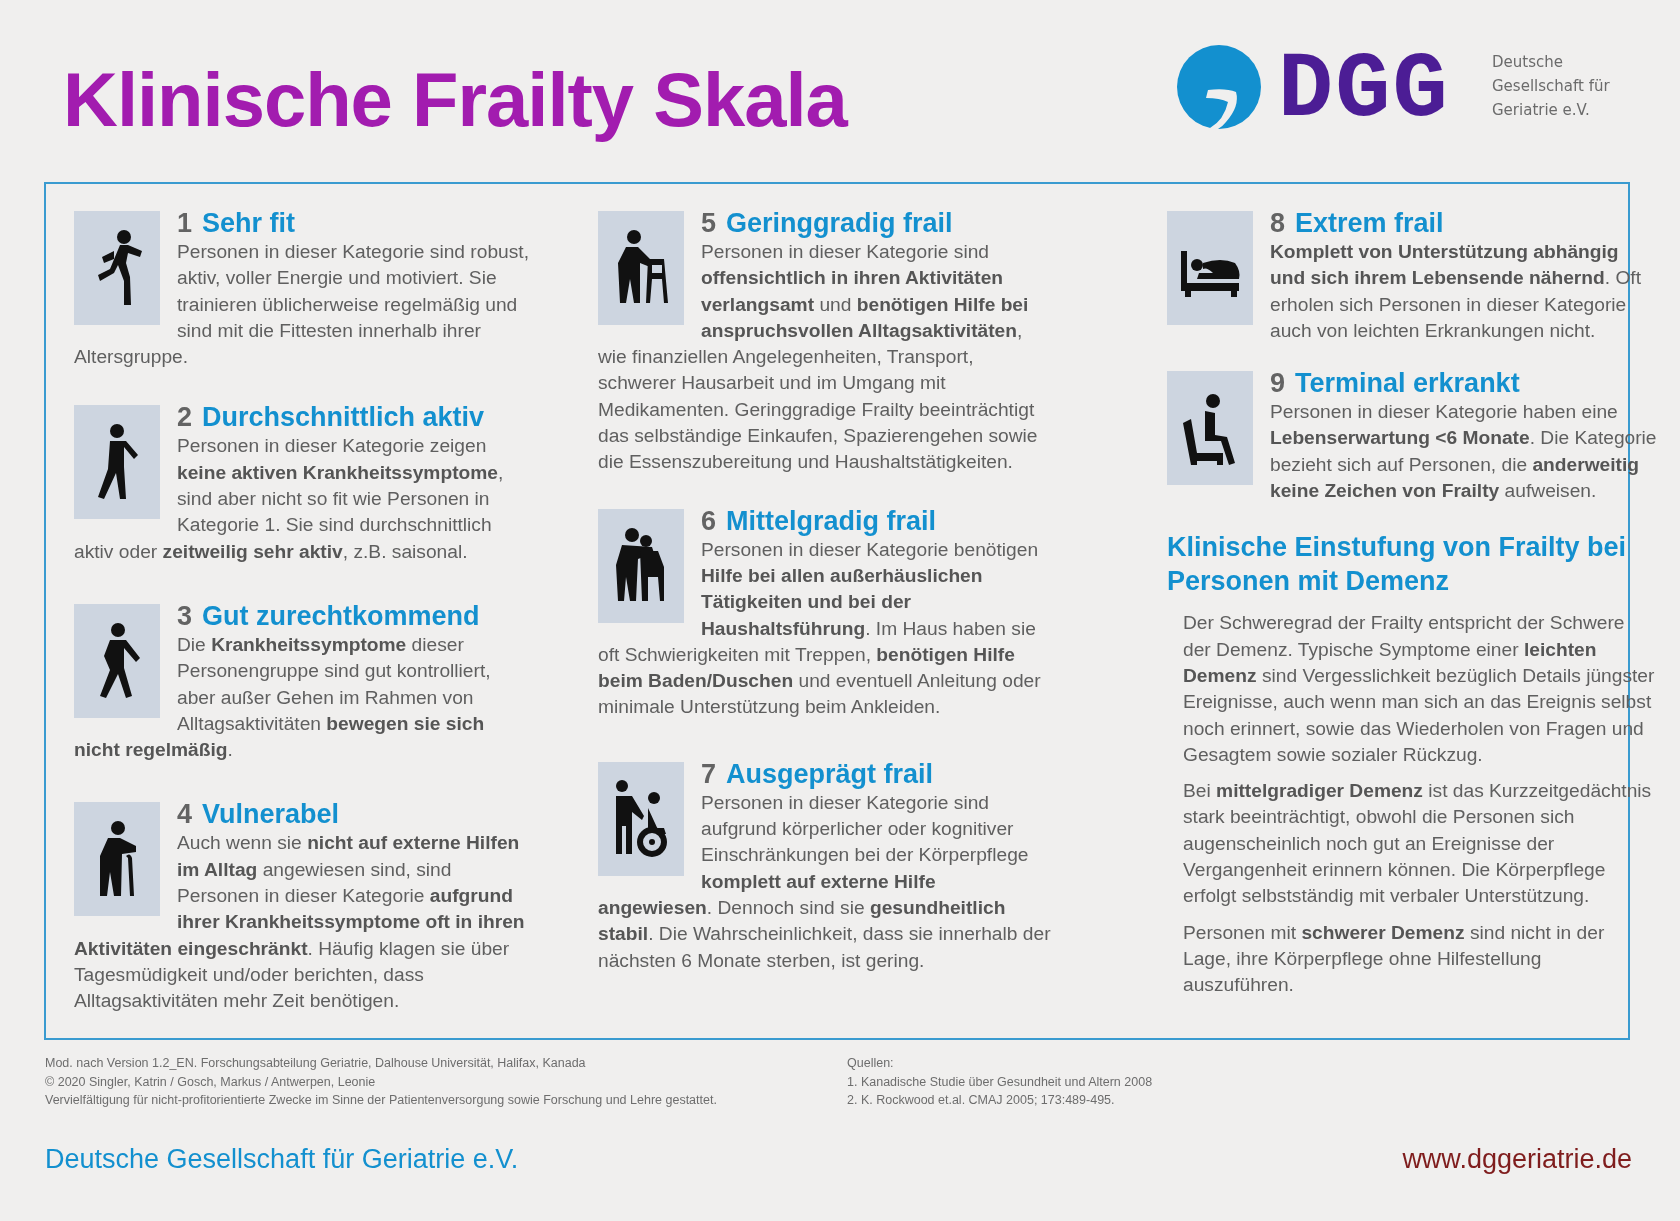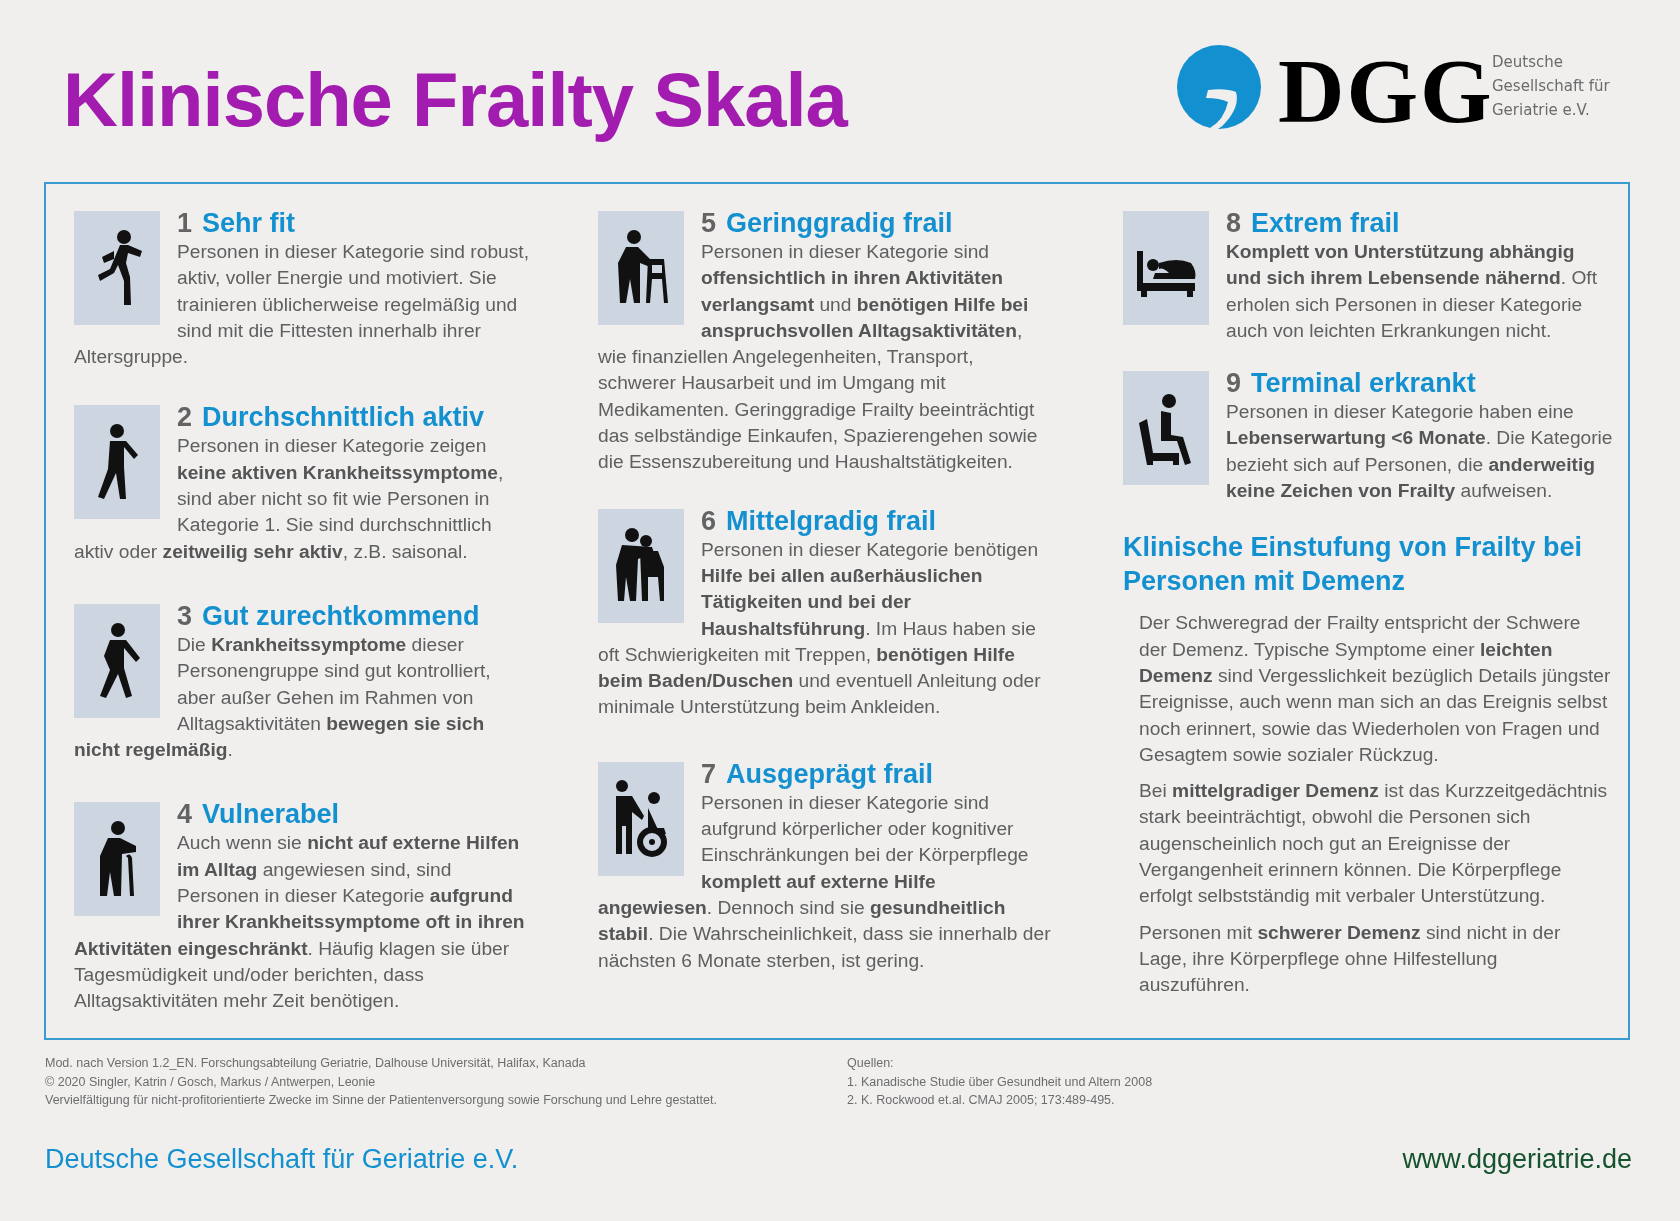--- a/index.html
+++ b/index.html
@@ -13,56 +13,56 @@
   }
   .title {
     position: absolute; left: 46px; top: 38px;
     font-size: 76px; font-weight: bold; color: #a21caf;
     letter-spacing: -1px; margin: 17px; line-height: 90px;
   }
   .logo { position: absolute; left: 1176px; top: 44px; height: 92px; width: 470px; }
   .logo-mark { position: absolute; left: 0; top: 0; width: 86px; height: 92px; }
   .logo-letters {
     position: absolute; left: 102px; top: 2px;
-    font-size: 92px; font-weight: bold; color: #000000; line-height: 90px; letter-spacing: 2px;
-    font-family: Liberation Serif, serif;
+    font-size: 92px; font-weight: bold; color: #4c1d95; line-height: 90px; letter-spacing: 2px;
+    font-family: Liberation Mono, monospace;
   }
   .logo-text {
     position: absolute; left: 316px; top: 6px;
     font-size: 15px; line-height: 24px; color: #6b6b6b;
     font-family: "DejaVu Sans", sans-serif;
   }
   .frame {
     position: absolute; left: 44px; top: 182px; width: 1586px; height: 858px;
     border: 2px solid #3a9bd0; box-sizing: border-box;
   }
   .col { position: absolute; top: 208px; }
   .col1 { left: 74px; width: 460px; }
   .col2 { left: 598px; width: 455px; }
-  .col3 { left: 1123px; width: 490px; }
+  .col3 { left: 1167px; width: 490px; }
   .cat { position: relative; margin-bottom: 30px; }
   .icon-box {
     float: left; width: 86px; height: 114px; background: #cdd5e0;
     margin-right: 17px; margin-top: 3px; margin-bottom: 4px;
     display: flex; align-items: center; justify-content: center;
   }
   .icon-box svg { width: 66px; height: 90px; }
   .cat-head { font-size: 27px; font-weight: bold; line-height: 30px; margin: 0 0 1px 0; padding-left: 16px; }
   .cat-num { color: #636363; margin-right: 10px; }
   .cat-name { color: #1390cf; }
   .cat-text { font-size: 19.2px; line-height: 26.3px; color: #5f5f5f; }
   .cat-text b { color: #555; font-weight: bold; }
   .clear { clear: both; }
   .dem-title { font-size: 27px; font-weight: bold; color: #1390cf; line-height: 34px; margin: 4px 0 12px 0; }
   .dem-p { font-size: 19.2px; line-height: 26.3px; margin: 0 0 10px 16px; }
   .dem-p b { color: #555; }
   .foot-left { position: absolute; left: 45px; top: 1054px; font-size: 12.5px; line-height: 18.5px; color: #6d6d6d; }
   .foot-right { position: absolute; left: 847px; top: 1054px; font-size: 12.5px; line-height: 18.5px; color: #6d6d6d; }
   .bottom-left { position: absolute; left: 45px; top: 1144px; font-size: 27px; color: #1390cf; }
-  .bottom-right { position: absolute; right: 48px; top: 1144px; font-size: 27px; color: #14532d; }
+  .bottom-right { position: absolute; right: 48px; top: 1144px; font-size: 27px; color: #7f1d1d; }
 </style>
 </head>
 <body>
 
 <h1 class="title">Klinische Frailty Skala</h1>
 
 <div class="logo">
   <svg class="logo-mark" viewBox="0 0 86 92">
     <circle cx="43" cy="43" r="42" fill="#1390cf"></circle>
     <path d="M32 46 Q50 44 60 48 Q64 62 50 78 Q44 86 30 90 L34 84 Q48 76 52 58 Q44 54 30 54 Z" fill="#f0efee"></path>

